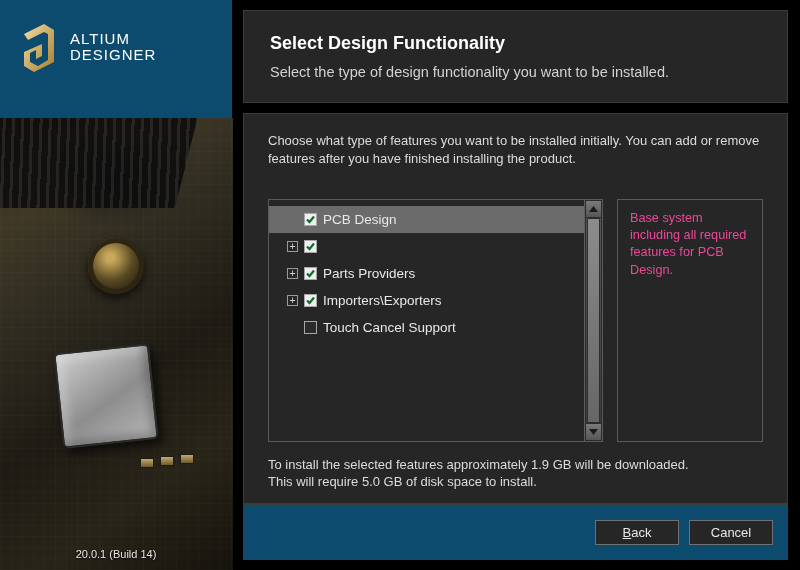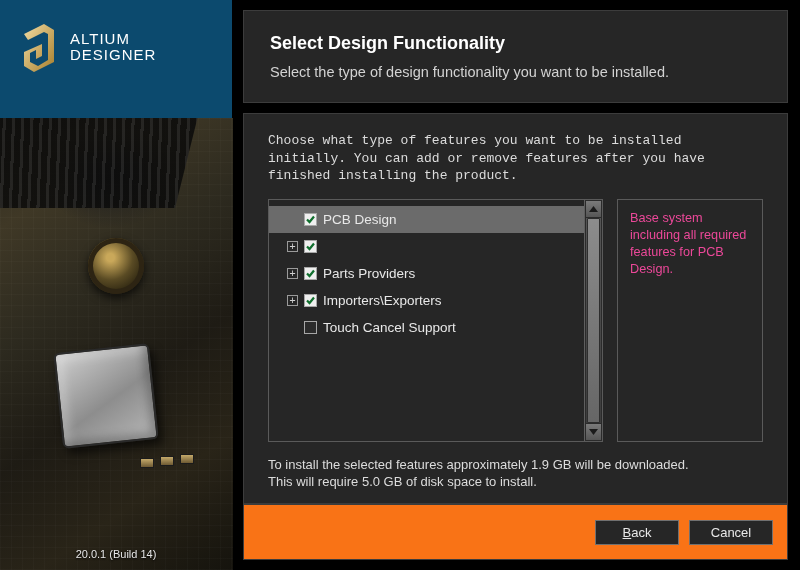--- a/index.html
+++ b/index.html
@@ -26,41 +26,41 @@
   .fins { position:absolute; left:-10px; top:-30px; width:200px; height:120px; background:repeating-linear-gradient(78deg,#0a0a0a 0 6px,#222 6px 9px); transform:skewX(-14deg); opacity:.85;}
   .knob { position:absolute; left:88px; top:120px; width:56px; height:56px; border-radius:50%;           background:radial-gradient(circle at 40% 35%, #c9a85a 0 8%, #5a4b24 45%, #1a1509 85%);           box-shadow:0 4px 10px rgba(0,0,0,.7), inset 0 0 0 5px #2d2413; }
   .version { position:absolute; bottom:10px; left:0; width:100%; text-align:center; font-size:11px; color:#e6e6e6; text-shadow:0 1px 2px #000; }
 
   .right { flex:1; display:flex; flex-direction:column; background:#000; }
   .panel { margin:10px 12px 0 10px; background:#262626; border:1px solid #3c3c3c; }
   .panel.head { padding:22px 26px 22px 26px; }
   .title { color:#fff; font-size:18px; font-weight:700; margin-bottom:10px; }
   .subtitle { color:#d3d3d3; font-size:14.5px; }
   .panel.body { flex:1; display:flex; flex-direction:column; padding:18px 24px 12px 24px; margin-top:10px; margin-bottom:0; }
-  .instructions { font-size:13px; color:#dcdcdc; line-height:1.35; margin-bottom:14px;font-family:Liberation Mono, monospace; }
+  .instructions { font-size:13px; color:#dcdcdc; line-height:1.35; margin-bottom:32px; }
   .mid { flex:1; display:flex; gap:14px; min-height:0; }
   .tree-box { flex:1; border:1px solid #5a5a5a; position:relative; display:flex; }
   .tree-inner { flex:1; padding:6px 0; }
   .tree-row { display:flex; align-items:center; height:27px; padding:0 8px 0 18px; gap:6px; font-size:13.5px; color:#e8e8e8; cursor:default; }
   .tree-row.selected { background:#6b6b6b; }
   .expander { width:11px; height:11px; border:1px solid #9a9a9a; color:#cfcfcf; font-size:10px; line-height:9px; text-align:center; font-family:monospace; }
   .expander.hidden { visibility:hidden; }
   .chk { width:13px; height:13px; border:1px solid #a7a7a7; background:#efefef; display:inline-flex; align-items:center; justify-content:center; }
   .chk.off { background:#2b2b2b; }
   .chk svg { display:block; }
   .tree-label { flex:1; white-space:nowrap; overflow:hidden; text-overflow:ellipsis; }
   .scrollbar { width:18px; background:#3a3a3a; border-left:1px solid #5f5f5f; display:flex; flex-direction:column; }
   .sb-btn { height:18px; background:linear-gradient(#7a7a7a,#565656); border:1px solid #2b2b2b; display:flex; align-items:center; justify-content:center; }
   .sb-btn svg{display:block}
   .sb-track { flex:1; background:linear-gradient(#555,#3d3d3d); border-left:1px solid #2b2b2b; border-right:1px solid #2b2b2b; position:relative; }
   .sb-thumb { position:absolute; left:1px; right:1px; top:0; bottom:0; background:linear-gradient(#8c8c8c,#666); border:1px solid #2d2d2d; border-radius:1px; }
   .desc-box { width:146px; border:1px solid #5a5a5a; padding:10px 12px; font-size:12.7px; color:#ec4899; line-height:1.35; }
   .footnote { font-size:13px; color:#dcdcdc; line-height:1.35; margin-top:14px; }
 
-  .footer { height:56px; margin:0 12px 10px 10px; background:#f97316; border:1px solid #3c3c3c; display:flex; align-items:center; justify-content:flex-end; padding:4px 14px; gap:10px; }
+  .footer { height:56px; margin:0 12px 10px 10px; background:#0c4a6e; border:1px solid #3c3c3c; display:flex; align-items:center; justify-content:flex-end; padding:4px 14px; gap:10px; }
   .btn { width:84px; height:25px; border:1px solid #707070; background:#262626; color:#e8e8e8; font-size:13px; cursor:pointer; font-family:inherit; }
   .btn .ul { text-decoration:underline; }
 </style>
 </head>
 <body>
 
 <div class="app">
   <div class="left">
     <div class="logo">
       <span class="logo-mark">

